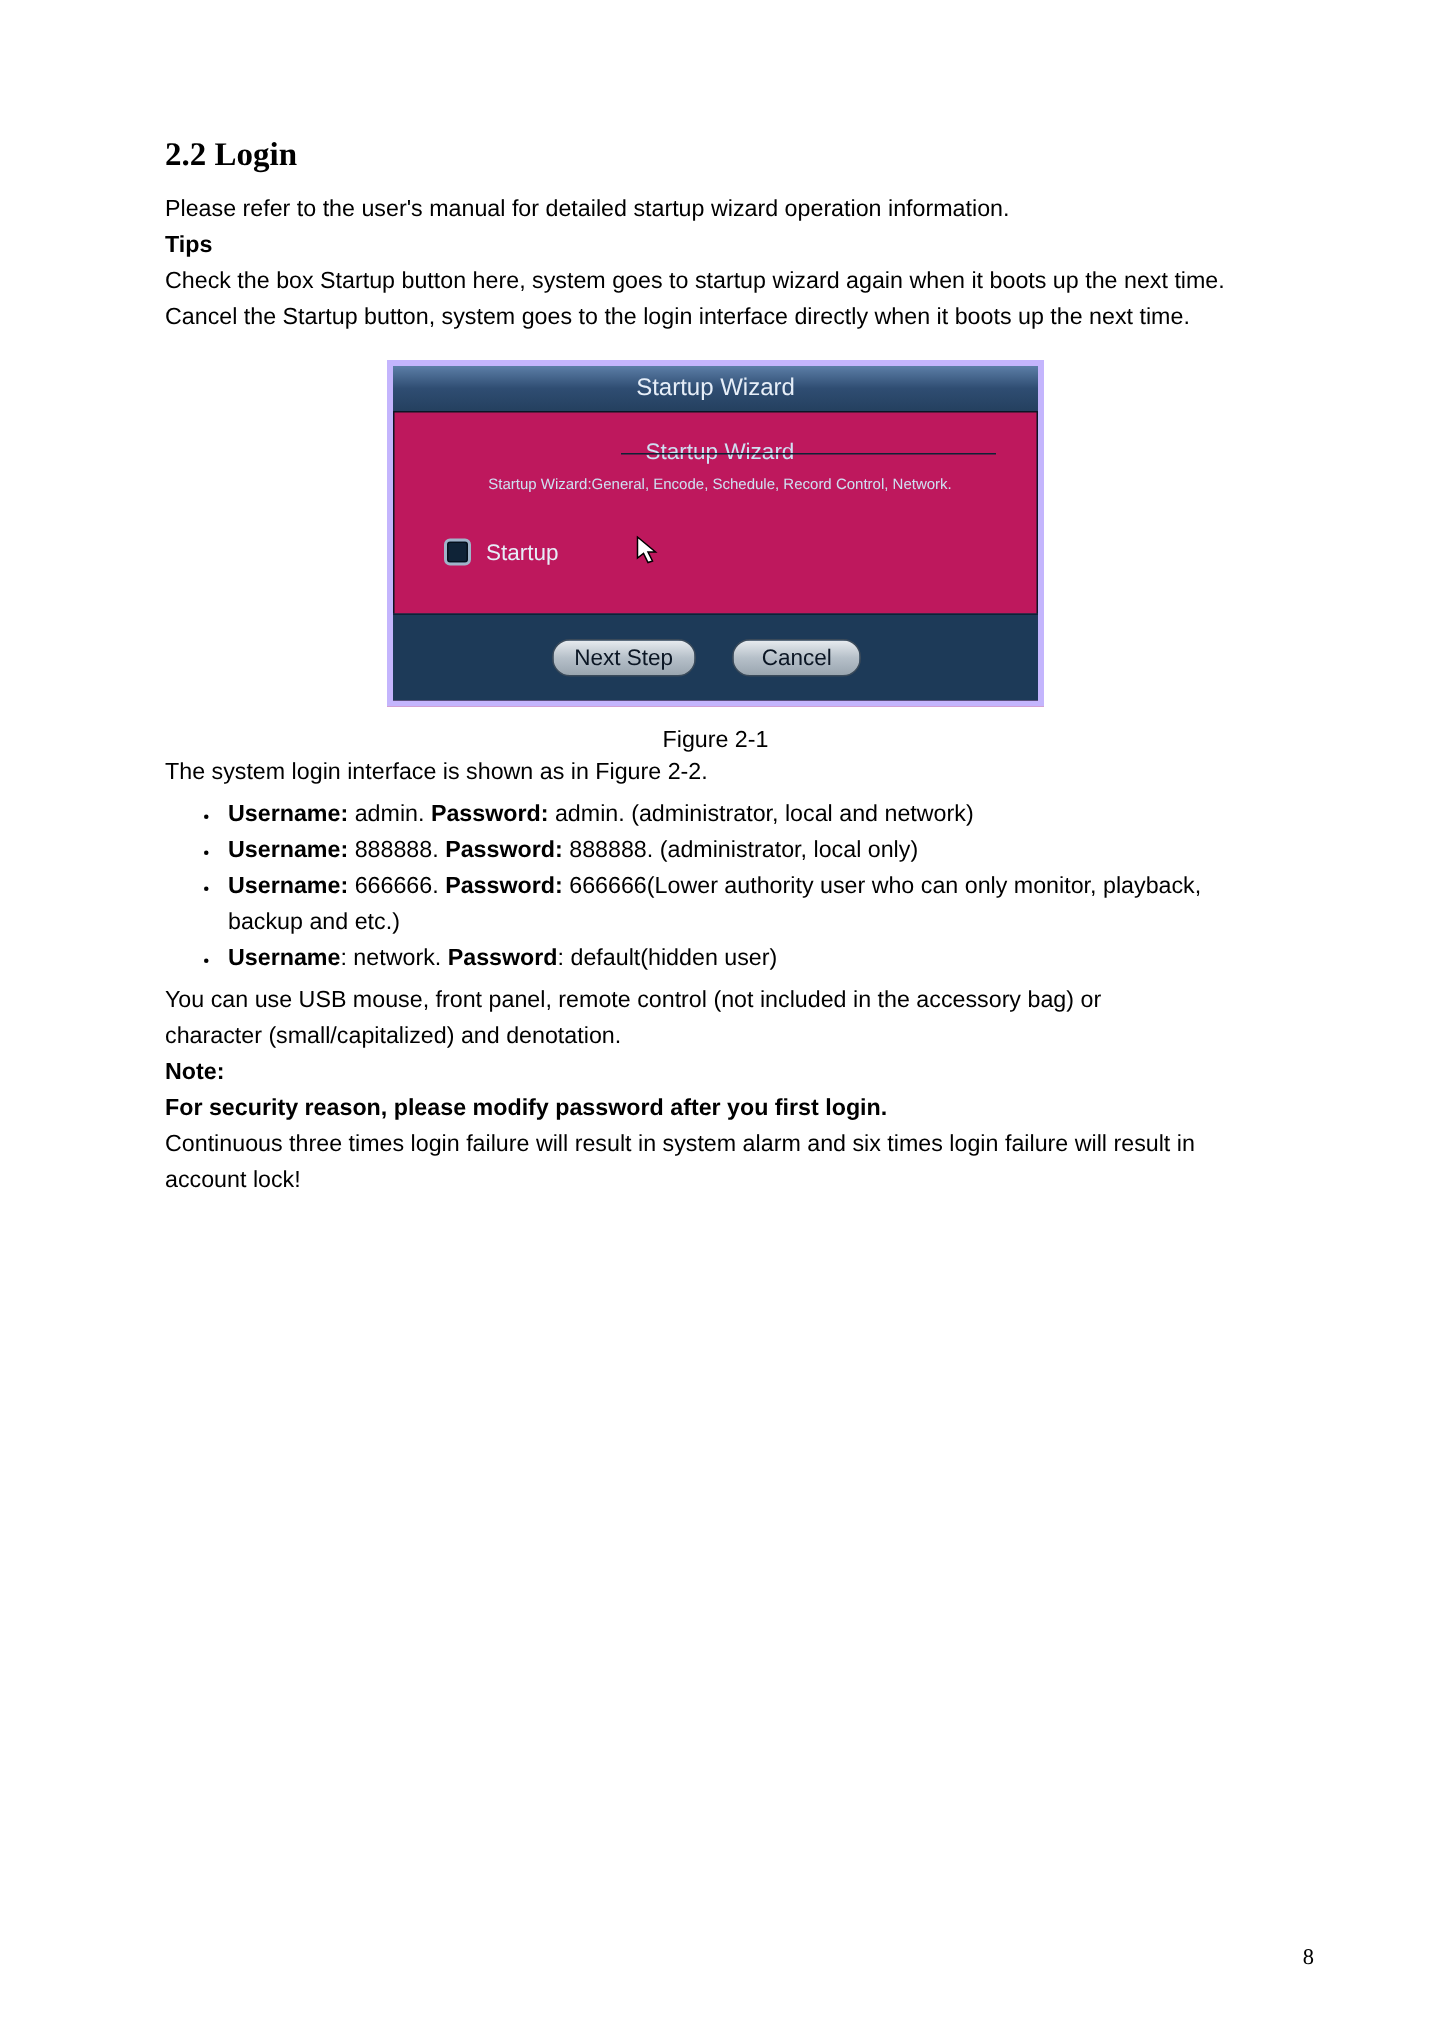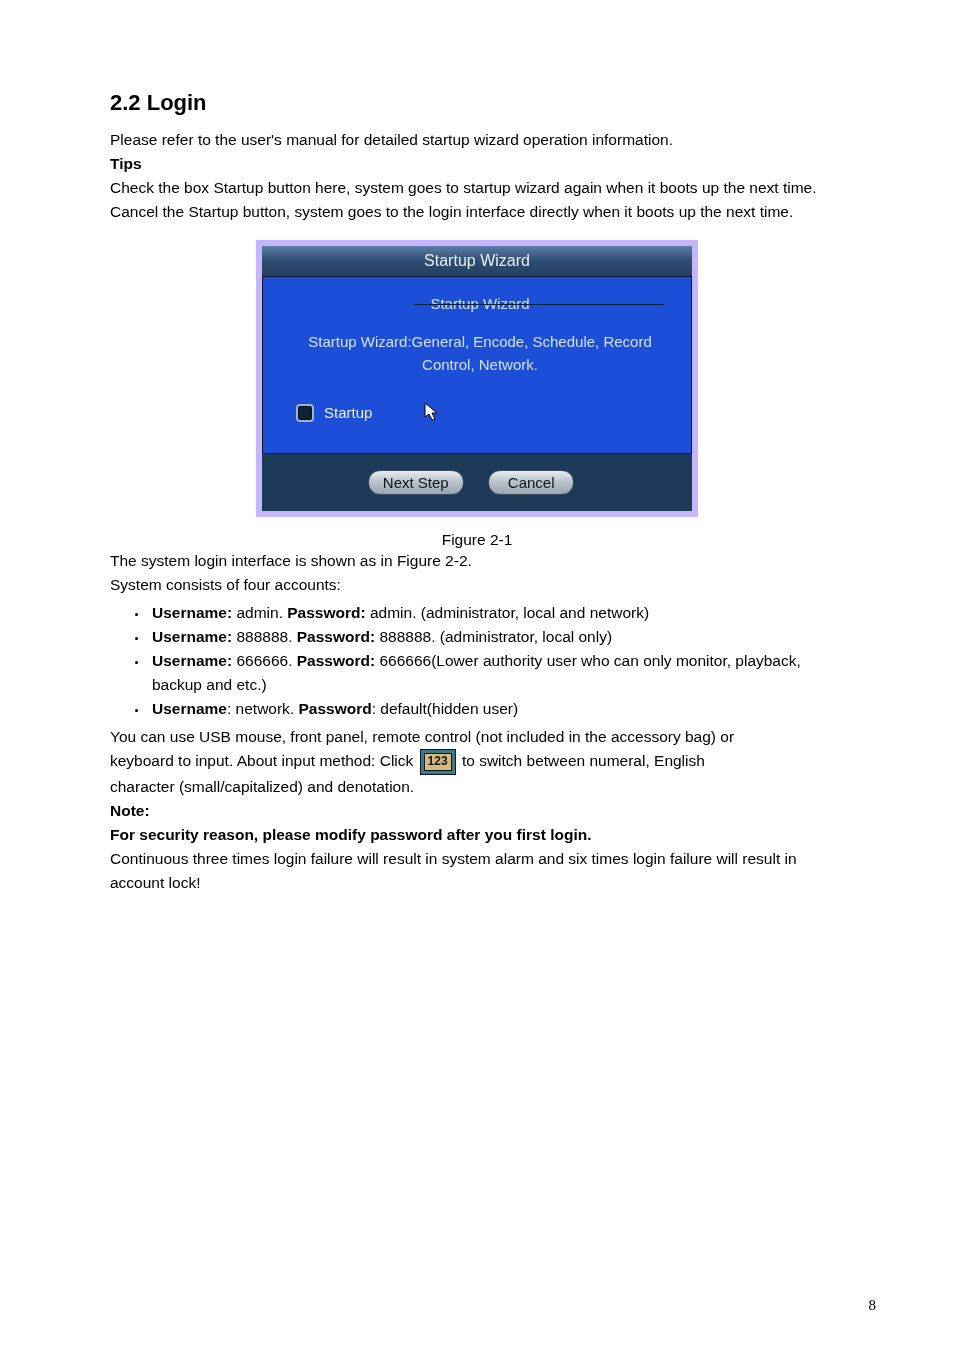--- a/index.html
+++ b/index.html
@@ -11,21 +11,21 @@
     width: 954px;
   }
   .page {
     padding: 90px 110px 40px 110px;
     box-sizing: border-box;
     position: relative;
     min-height: 1350px;
   }
   h2.section-heading {
     font-size: 22px;
-    font-family: Liberation Sans, sans-serif;
+    font-family: Liberation Serif, serif;
     margin: 0 0 12px 0;
   }
   p, div.bodytext {
     font-size: 15.5px;
     line-height: 1.55;
     margin: 0;
   }
   .bold { font-weight: bold; }
   ul.accounts {
     list-style: disc;
@@ -47,22 +47,22 @@
   }
   .figure-caption {
     text-align: center;
     font-size: 15.5px;
     margin-top: 14px;
   }
   
   .dialog {
     width: 430px;
     margin: 0 auto;
-    border: 6px solid #c4b5fd;
-    background: #1d4ed8;
+    border: 4px solid #c4b5fd;
+    background: #be185d;
     box-shadow: 0 0 0 1px #0b1624 inset;
   }
   .dialog-title {
     height: 30px;
     line-height: 30px;
     text-align: center;
     color: #e6eef8;
     font-size: 16px;
     background: linear-gradient(#5c7ea7, #2f4d72 50%, #24405f);
     border-bottom: 1px solid #0b1624;
@@ -79,23 +79,23 @@
   }
   .groupbox-line {
     border-top: 1px solid #0d2236;
     margin-top: 2px;
     position: relative;
     top: -10px;
     margin-left: 118px;
   }
   .wizard-desc {
     color: #cfe0f2;
-    font-size: 15px;
+    font-size: 10px;
     line-height: 1.5;
-    margin-top: 16px;
+    margin-top: 3px;
   }
   .startup-row {
     display: flex;
     align-items: center;
     gap: 10px;
     margin-top: 24px;
     margin-bottom: 18px;
   }
   .checkbox {
     width: 18px;
@@ -201,44 +201,38 @@
       <div class="dialog-footer">
         <span class="dlg-btn">Next Step</span>
         <span class="dlg-btn">Cancel</span>
       </div>
     </div>
   </div>
 
   <div class="figure-caption">Figure 2-1</div>
 
   <p>The system login interface is shown as in Figure 2-2.</p>
-  <p>System consists of four accounts:</p>
 
   <ul class="accounts">
     <li>
       <span class="bold">Username:</span><span> admin.  </span><span class="bold">Password:</span><span> admin. (administrator, local and network)</span>
     </li>
     <li>
       <span class="bold">Username:</span><span> 888888. </span><span class="bold">Password:</span><span> 888888. (administrator, local only)</span>
     </li>
     <li>
       <span class="bold">Username:</span><span> 666666. </span><span class="bold">Password:</span><span> 666666(Lower authority user who can only monitor, playback, backup and etc.)</span>
     </li>
     <li>
       <span class="bold">Username</span><span>: network. </span><span class="bold">Password</span><span>: default(hidden user)</span>
     </li>
   </ul>
 
   <p>You can use USB mouse, front panel, remote control (not included in the accessory bag) or</p>
 
-  <p>
-    <span class="inline-block">keyboard to input. About input method: Click </span>
-    <span class="ime-icon"><span class="ime-icon-inner">123</span></span>
-    <span class="inline-block"> to switch between numeral, English</span>
-  </p>
   <p>character (small/capitalized) and denotation.</p>
 
   <p class="bold">Note:</p>
   <p class="bold">For security reason, please modify password after you first login.</p>
   <p>Continuous three times login failure will result in system alarm and six times login failure will result in account lock!</p>
 
   <div class="page-number">8</div>
 </div>
 
 </body></html>

